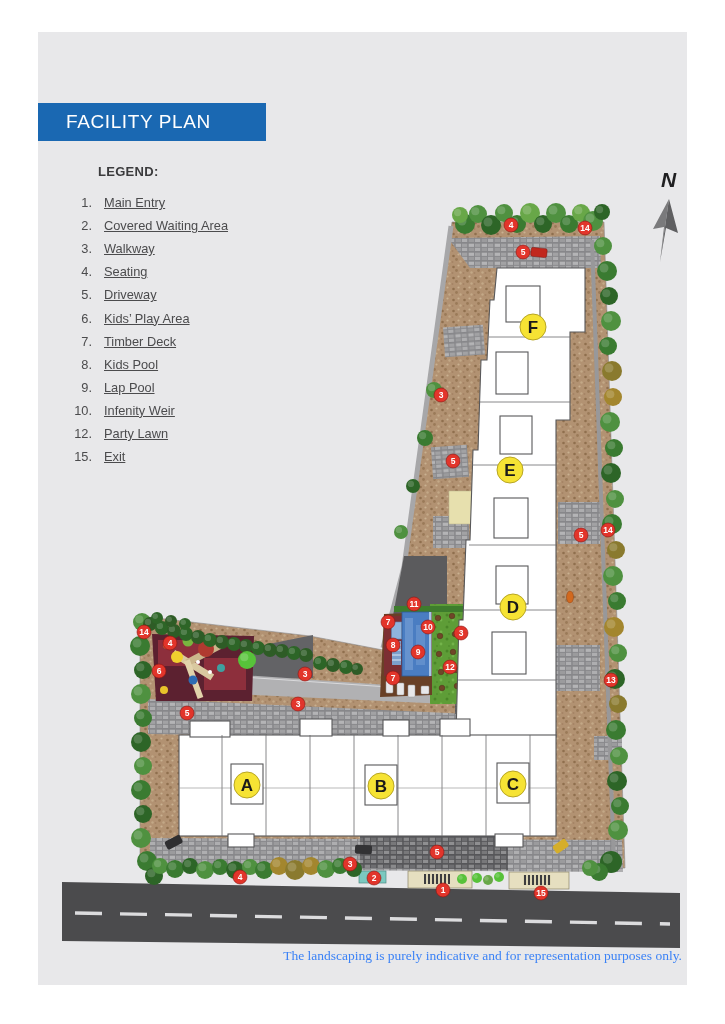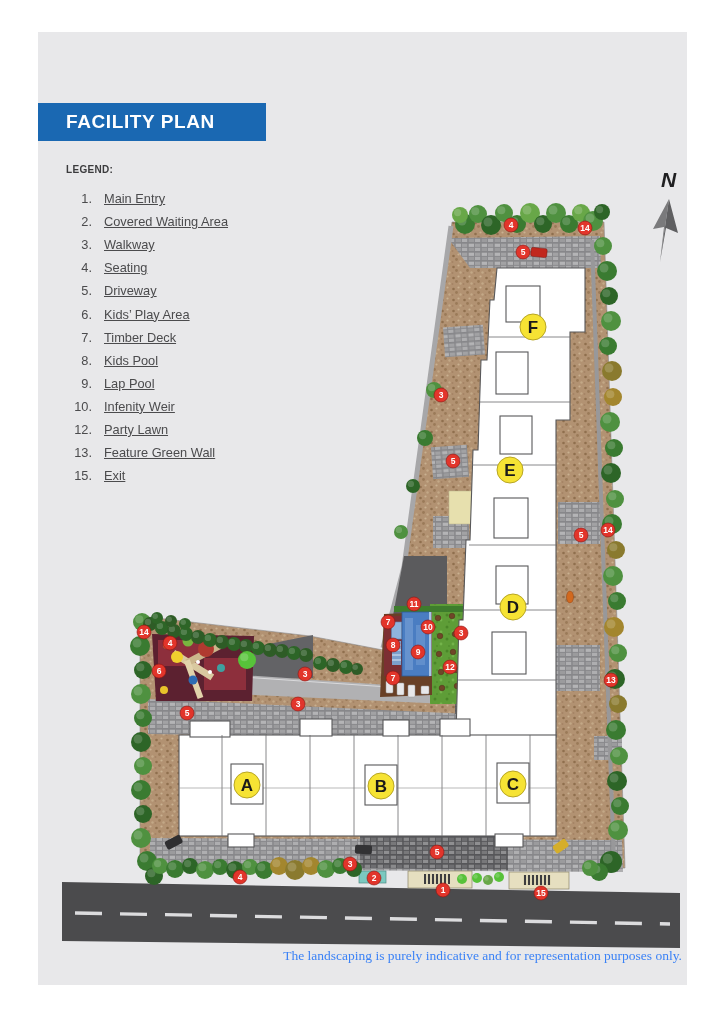--- a/index.html
+++ b/index.html
@@ -1,22 +1,22 @@
 <!DOCTYPE html>
 <html style="--accent-blue: #1a68b2; --page-gray: #e8e8ea; --legend-text: #4b4b4d; --marker-red: #e2352b; --marker-red-edge: #8c1410; --label-yellow: #f6e334; --label-yellow-edge: #b8a623; --road-gray: #4b4b4d; --pool-blue: #4a7dc2;"><head>
 <meta charset="utf-8">
 <style>
   html,body{margin:0;padding:0;background:#ffffff;}
   body{width:725px;height:1024px;font-family:"Liberation Sans",sans-serif;position:relative;overflow:hidden;}
   #root{position:absolute;inset:0;width:725px;height:1024px;}
   .page{position:absolute;left:38px;top:32px;width:649px;height:953px;background:var(--page-gray,#e8e8ea);}
   .title-bar{position:absolute;left:38px;top:103px;width:228px;height:38px;background:var(--accent-blue,#1a68b2);display:flex;align-items:center;padding-left:28px;box-sizing:border-box;}
-  .title-bar .title-text{color:#ffffff;font-weight:bold;font-size:19px;letter-spacing:.6px;text-align:right;}
+  .title-bar .title-text{color:#ffffff;font-weight:normal;font-size:19px;letter-spacing:.6px;text-align:right;}
   .legend{position:absolute;left:66px;top:164px;width:220px;}
-  .legend-title{font-weight:bold;font-size:10px;color:#3b3b3d;letter-spacing:.3px;}
+  .legend-title{font-weight:bold;font-size:13px;color:#3b3b3d;letter-spacing:.3px;margin-left:32px;}
   #legend-list{list-style:none;margin:12px 0 0 0;padding:0;}
   .legend-row{display:flex;height:23.1px;align-items:center;font-size:12.8px;color:var(--legend-text,#4b4b4d);}
   .legend-num{width:26px;text-align:right;margin-right:12px;flex:0 0 auto;}
   .legend-label{white-space:nowrap;text-decoration:underline;}
   .north-n{position:absolute;left:661px;top:168px;font-size:21px;font-weight:bold;font-style:italic;color:#1f1f21;}
   .north-svg{position:absolute;left:640px;top:192px;}
   #plan-svg{position:absolute;left:0;top:0;}
   .disclaimer{position:absolute;top:948px;right:43px;font-family:"Liberation Serif",serif;font-size:13.5px;color:#3b82f6;}
   .mtext{font-family:"Liberation Sans",sans-serif;font-size:8.5px;font-weight:bold;fill:#ffffff;}
   .ltext{font-family:"Liberation Sans",sans-serif;font-size:17px;font-weight:bold;fill:#1a1a1a;}
@@ -762,24 +762,20 @@
         </li>
         <li class="legend-row">
           <span class="legend-num">10.</span>
           <span class="legend-label">Infenity Weir</span>
         </li>
         <li class="legend-row">
           <span class="legend-num">12.</span>
           <span class="legend-label">Party Lawn</span>
         </li>
         <li class="legend-row">
-          <span class="legend-num">13.</span>
-          <span class="legend-label">Feature Green Wall</span>
-        </li>
-        <li class="legend-row">
           <span class="legend-num">15.</span>
           <span class="legend-label">Exit</span>
         </li>
       </ol>
   </div>
 
   <span class="north-n">N</span>
   <svg class="north-svg" width="50" height="85" viewBox="640 192 50 85">
     <polygon points="669,199 653,229 664,227 660,262" fill="#7a7a7c"></polygon>
     <polygon points="669,199 678,233 666,228 660,262" fill="#5f5f61"></polygon>

